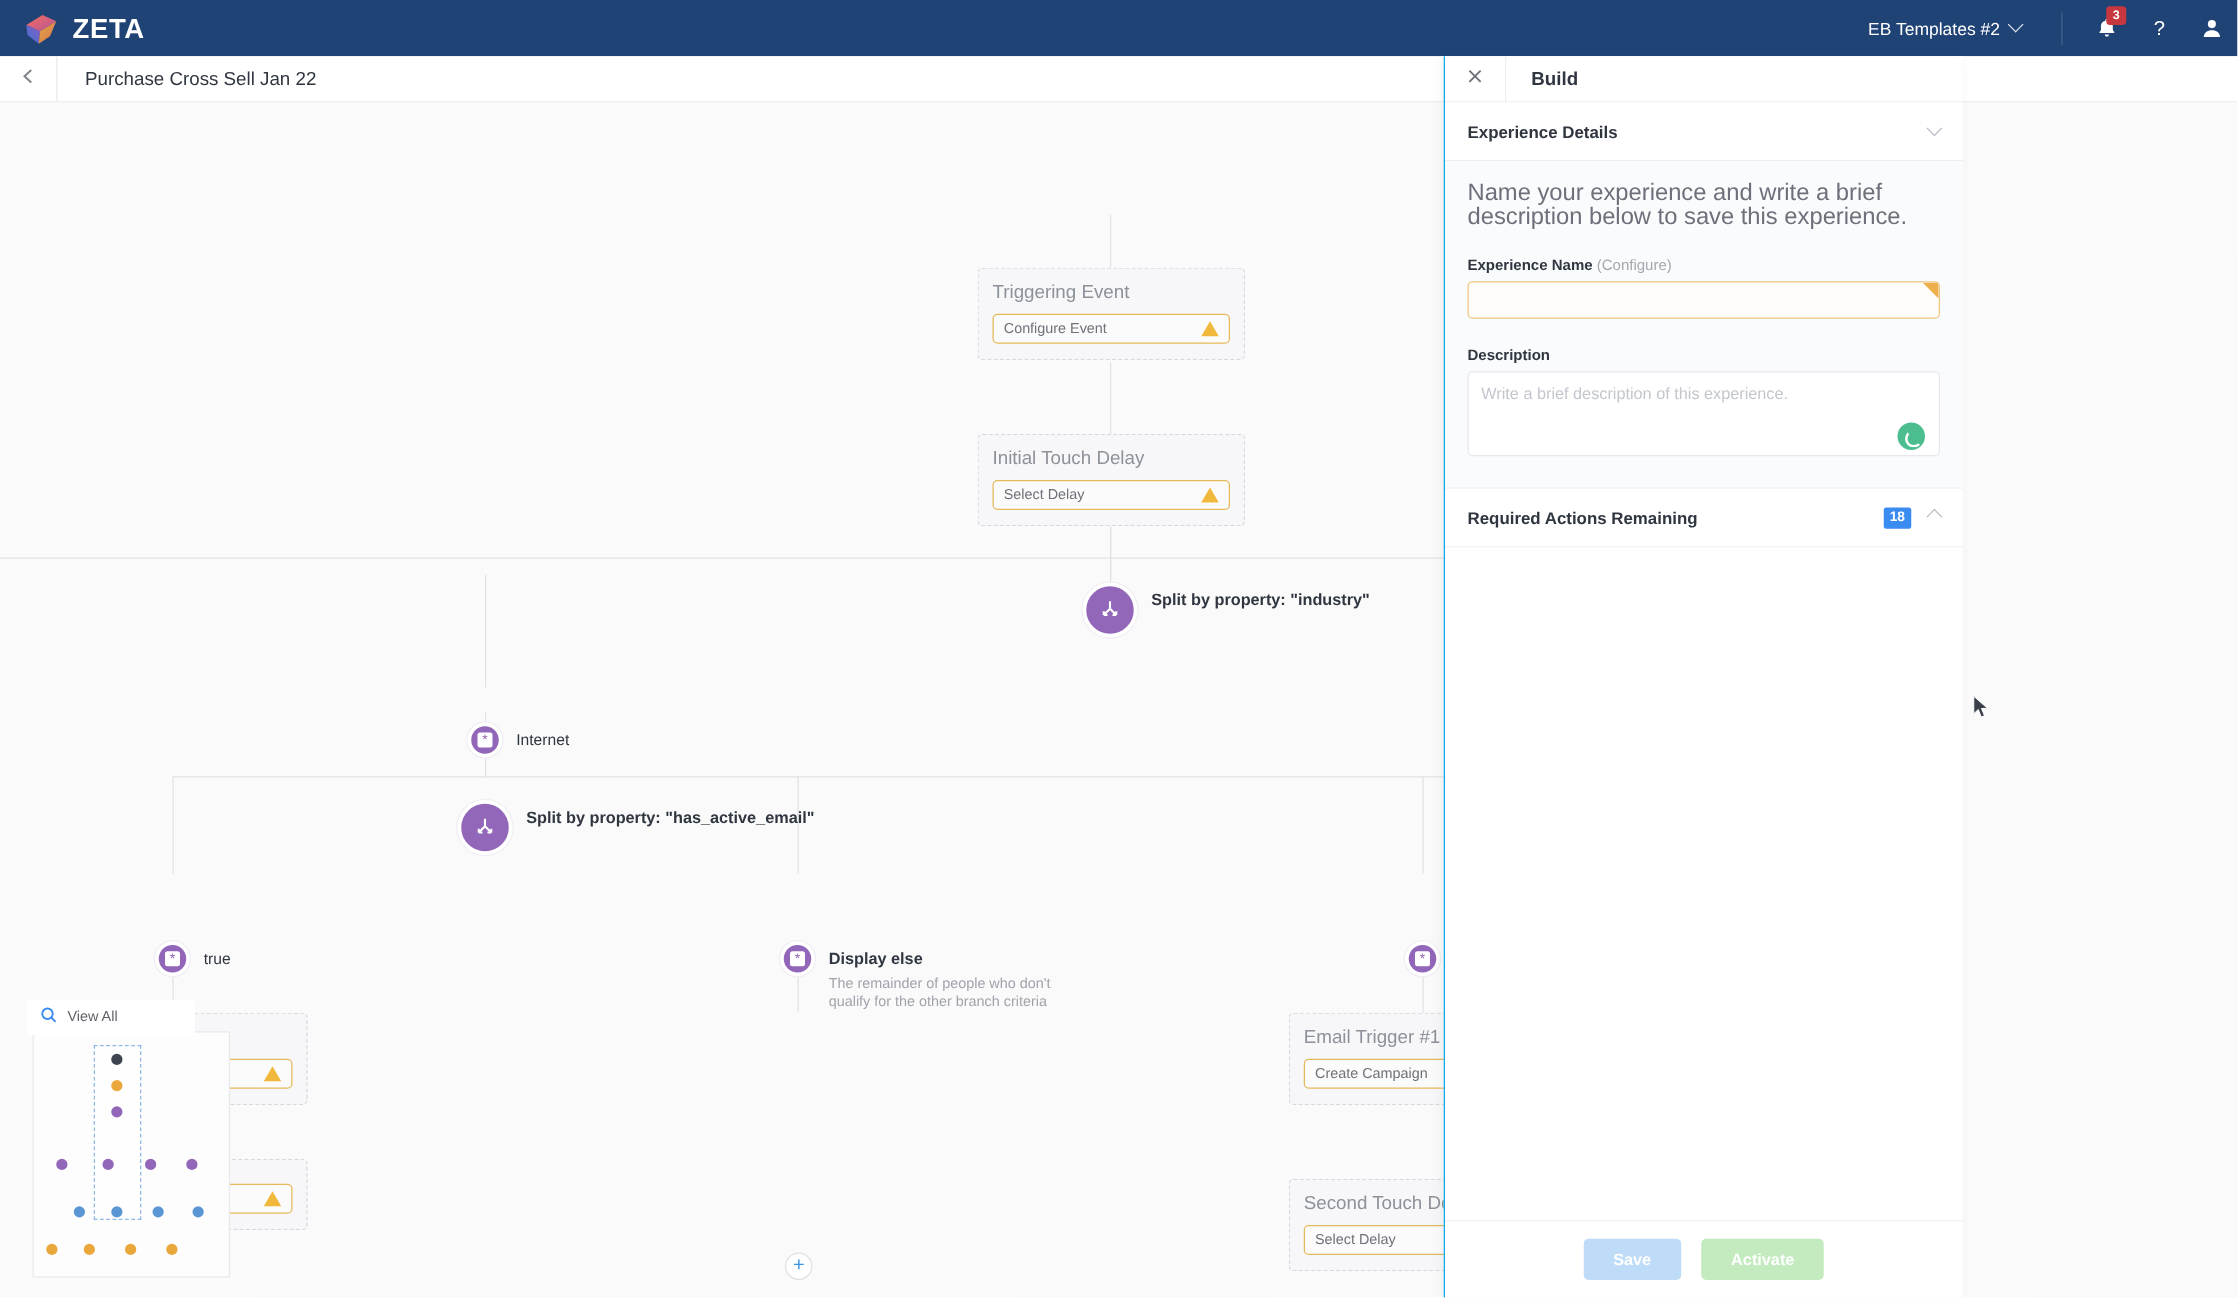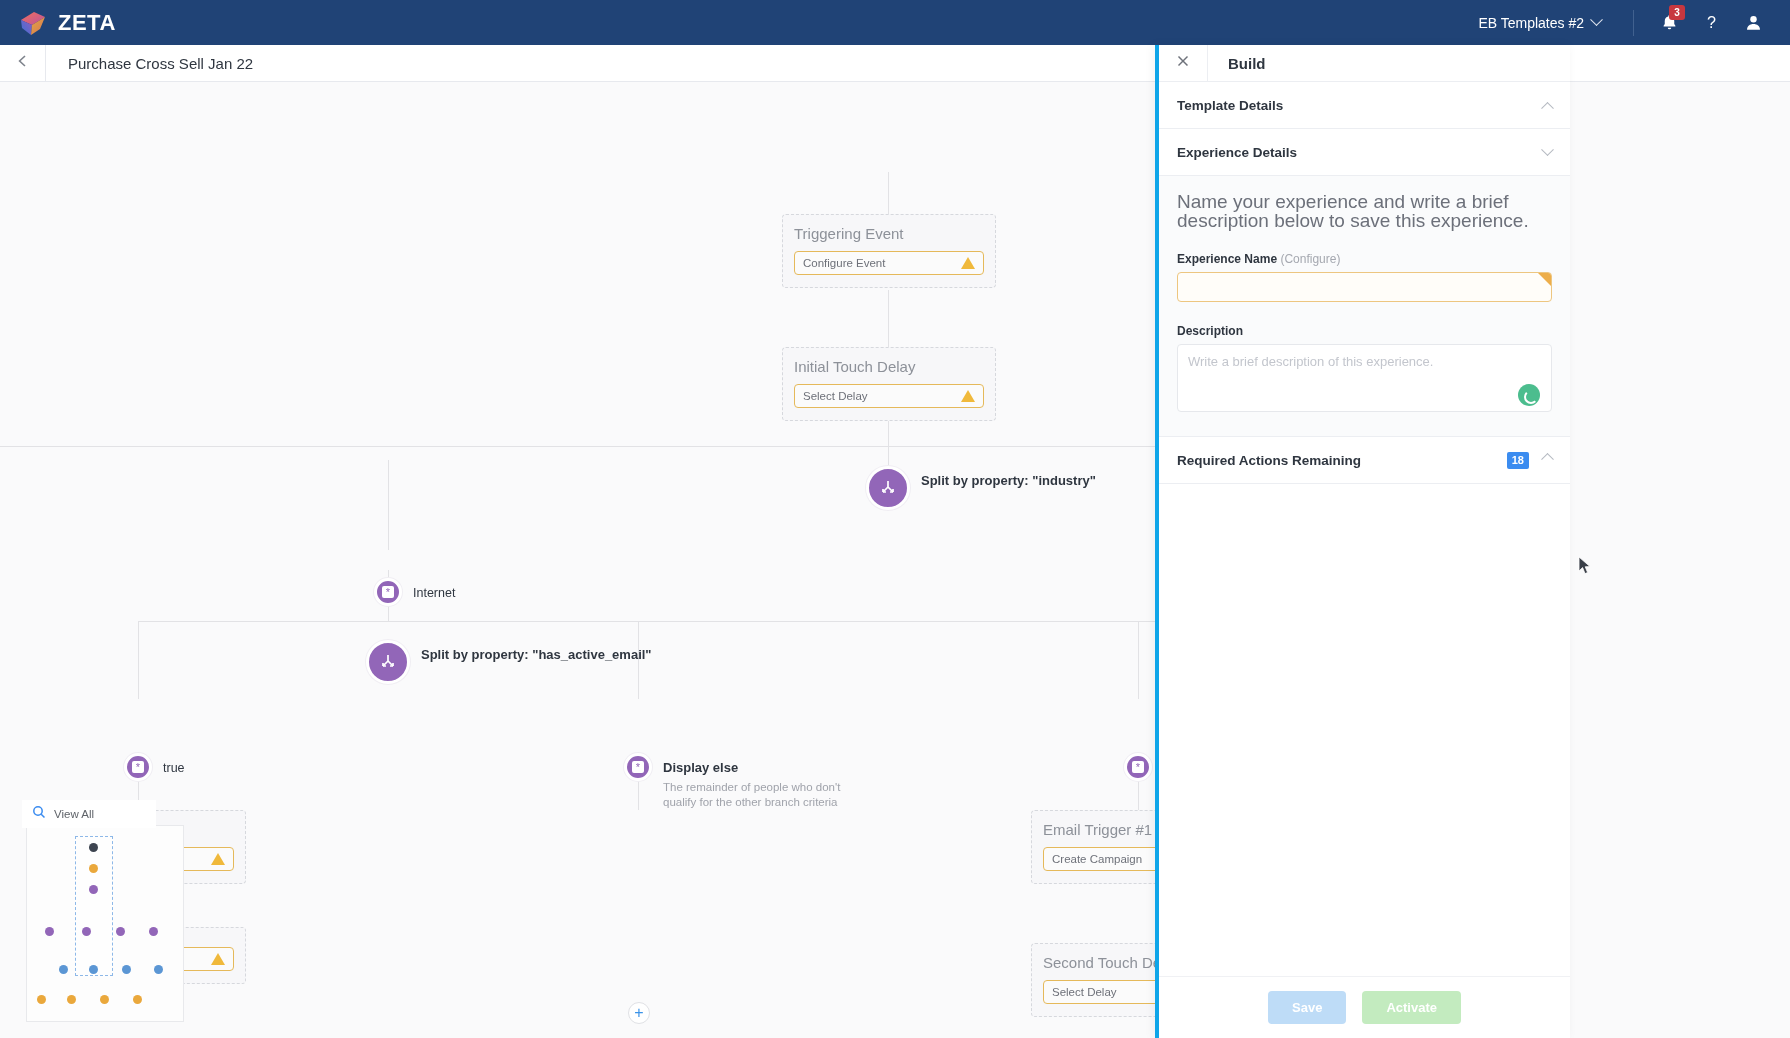--- a/index.html
+++ b/index.html
@@ -13,21 +13,21 @@
   #app { position: relative; width: 1570px; height: 1038px; }
 
   
   .topnav {
     position: absolute; top: 0; left: 0; width: 1790px; height: 45px;
     background: #204376; display: flex; align-items: center;
   }
   .brand { display: flex; align-items: center; padding-left: 18px; gap: 10px; }
   .brand-mark { width: 30px; height: 30px; position: relative; }
   .brand-name { color: #ffffff; font-size: 22px; font-weight: bold; letter-spacing: 0.5px; }
-  .topnav-right { margin-left: auto; display: flex; align-items: center; height: 45px; padding-right: 16px; }
+  .topnav-right { margin-left: auto; display: flex; align-items: center; height: 45px; }
   .account-switcher {
     display: flex; align-items: center; gap: 8px; color: #ffffff;
     font-size: 14px; padding: 0 18px; cursor: pointer;
   }
   .chev-d { width: 9px; height: 9px; border-right: 1.6px solid #dde4ee; border-bottom: 1.6px solid #dde4ee;
             transform: rotate(45deg) translate(-2px,-2px); }
   .nav-divider { width: 1px; height: 26px; background: #41618f; margin: 0 14px; }
   .nav-icon-btn { position: relative; width: 42px; height: 45px; display: flex;
                   align-items: center; justify-content: center; cursor: pointer; }
   .nav-icon-btn svg { display: block; }
@@ -100,21 +100,21 @@
   .minimap {
     position: absolute; left: 26px; top: 825px; width: 158px; height: 197px;
     background: #fdfdfd; border: 1px solid #e8e9ec; z-index: 29;
   }
   .mm-view { position: absolute; border: 1px dashed #8db8e8; background: rgba(255,255,255,0.65); }
   .mm-dot { position: absolute; width: 9px; height: 9px; border-radius: 50%; }
 
   
   .rpanel {
     position: absolute; top: 45px; right: 0; width: 415px; height: 993px;
-    background: #ffffff; border-left: 4px solid #0ea5e9; display: flex; flex-direction: column;
+    background: #ffffff; border-left: 1px solid #0ea5e9; display: flex; flex-direction: column;
     box-shadow: -2px 0 10px rgba(0,0,0,0.05);
   }
   .rp-head { height: 37px; display: flex; align-items: center; border-bottom: 1px solid #eceef2; }
   .rp-close { width: 48px; height: 37px; display: flex; align-items: center; justify-content: center; cursor: pointer; }
   .rp-head .vline { width: 1px; height: 37px; background: #eceef2; }
   .rp-title { font-size: 15px; font-weight: bold; color: #2f3640; padding-left: 20px; }
   .rp-section {
     height: 47px; display: flex; align-items: center; padding: 0 18px;
     border-bottom: 1px solid #eceef2; cursor: pointer; background: #ffffff;
   }
@@ -432,26 +432,20 @@
           <svg width="14" height="14" viewBox="0 0 14 14" stroke="#6e727b" stroke-width="1.5">
             <path d="M2.5 2.5 L11.5 11.5"></path>
               <path d="M11.5 2.5 L2.5 11.5"></path>
           </svg>
         </span>
       </div>
       <div class="vline"></div>
       <div class="rp-title">Build</div>
     </div>
 
-    <div class="rp-section">
-      <span class="rp-section-title">Template Details</span>
-      <span class="rp-section-right">
-        <span class="chev up"></span>
-      </span>
-    </div>
 
     <div class="rp-section">
       <span class="rp-section-title">Experience Details</span>
       <span class="rp-section-right">
         <span class="chev down"></span>
       </span>
     </div>
 
     <div class="rp-body">
       <div class="rp-desc">Name your experience and write a brief description below to save this experience.</div>

